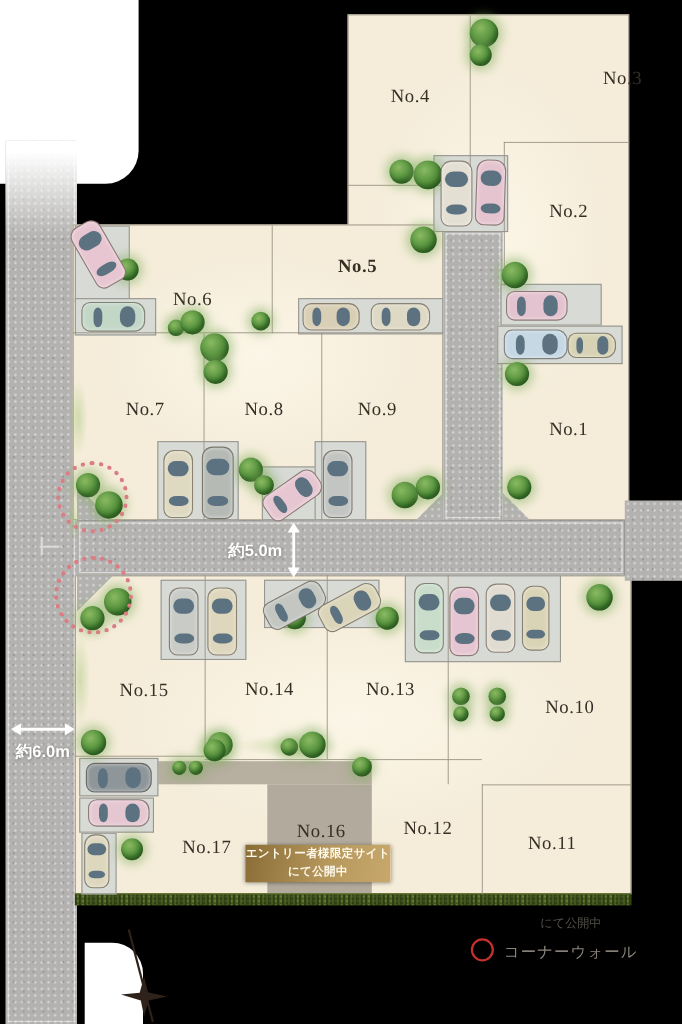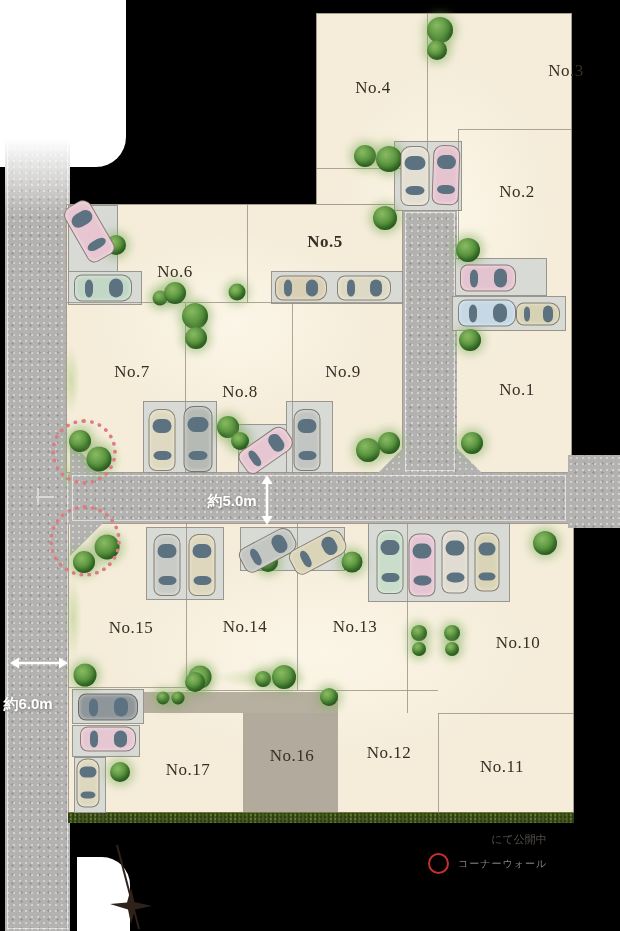--- a/index.html
+++ b/index.html
@@ -39,21 +39,21 @@
        font-size:17px;color:#372f26;letter-spacing:.5px;white-space:nowrap;}
   .mlabel{transform:translate(-50%,-50%);font-weight:bold;font-size:15px;color:#fff;
        text-shadow:0 1px 3px rgba(0,0,0,.35);white-space:nowrap;z-index:50;}
   .cwall{border:4px dotted #db7d82;border-radius:50%;transform:translate(-50%,-50%);z-index:40;}
   .banner{left:223px;top:768px;width:132px;height:34px;z-index:60;
        background:linear-gradient(100deg,#8a6d36,#b5975c 55%,#c8a86c);
        color:#fdf8ea;display:flex;flex-direction:column;justify-content:center;text-align:center;
        font-weight:bold;font-size:10.5px;line-height:1.5;letter-spacing:.3px;
        box-shadow:0 1px 4px rgba(0,0,0,.45);}
   .legend-title{left:469px;top:832px;width:100px;text-align:center;font-size:11px;color:#55504a;z-index:60;}
-  .legend-cw-text{left:458px;top:857px;font-size:10px;color:#8b857d;letter-spacing:1px;z-index:60;}
+  .legend-cw-text{left:458px;top:857px;font-size:14px;color:#8b857d;letter-spacing:1px;z-index:60;}
   .legend-cw-circle{left:428px;top:853px;width:21px;height:21px;border:2.5px solid #c5302c;
        border-radius:50%;z-index:60;}
   svg{position:absolute;overflow:visible;}
 </style>
 </head>
 <body>
 
 <div id="stage">
   <div id="map">
       <div class="abs white-area" style="left: 0px; top: 0px; width: 126px; height: 167px; border-radius: 0px 0px 30px;"></div>
@@ -244,21 +244,21 @@
         <div class="wf"></div>
         <div class="wr"></div>
       </div>
       <div class="abs lot-label" style="left: 517px; top: 390px;">No.1</div>
       <div class="abs lot-label" style="left: 517px; top: 192px;">No.2</div>
       <div class="abs lot-label" style="left: 566px; top: 71px;">No.3</div>
       <div class="abs lot-label" style="left: 373px; top: 88px;">No.4</div>
       <div class="abs lot-label" style="left: 325px; top: 242px; font-weight: bold;">No.5</div>
       <div class="abs lot-label" style="left: 175px; top: 252px; margin-top: 20px;">No.6</div>
       <div class="abs lot-label" style="left: 132px; top: 372px;">No.7</div>
-      <div class="abs lot-label" style="left: 240px; top: 392px; text-align: center;">No.8</div>
+      <div class="abs lot-label" style="left: 240px; top: 372px; text-align: center;">No.8</div>
       <div class="abs lot-label" style="left: 343px; top: 372px;">No.9</div>
       <div class="abs lot-label" style="left: 518px; top: 643px;">No.10</div>
       <div class="abs lot-label" style="left: 502px; top: 767px;">No.11</div>
       <div class="abs lot-label" style="left: 389px; top: 753px;">No.12</div>
       <div class="abs lot-label" style="left: 355px; top: 627px;">No.13</div>
       <div class="abs lot-label" style="left: 245px; top: 627px;">No.14</div>
       <div class="abs lot-label" style="left: 131px; top: 628px;">No.15</div>
       <div class="abs lot-label" style="left: 292px; top: 756px;">No.16</div>
       <div class="abs lot-label" style="left: 188px; top: 770px;">No.17</div>
       <div class="abs cwall" style="left: 84px; top: 452px; width: 66px; height: 66px;"></div>
@@ -270,22 +270,26 @@
     <line x1="9" y1="7" x2="9" y2="43" stroke="#fff" stroke-width="2.6"></line>
     <polygon points="9,0 3.5,9 14.5,9" fill="#fff"></polygon>
     <polygon points="9,50 3.5,41 14.5,41" fill="#fff"></polygon>
   </svg>
 
   <svg class="abs" style="left:10px;top:655px;z-index:50;" width="58" height="16">
     <line x1="7" y1="8" x2="51" y2="8" stroke="#fff" stroke-width="2.6"></line>
     <polygon points="0,8 9,2.5 9,13.5" fill="#fff"></polygon>
     <polygon points="58,8 49,2.5 49,13.5" fill="#fff"></polygon>
   </svg>
-  <div class="abs mlabel" style="left:28px;top:684px;margin-top:20px;">約6.0m</div>
-
+  <div class="abs mlabel" style="left:39px;top:684px;">約6.0m</div>
+
+  <div class="abs banner">
+    <span>エントリー者様限定サイト</span>
+    <span>にて公開中</span>
+  </div>
 
   <div class="abs legend-title">にて公開中</div>
   <div class="abs legend-cw-circle"></div>
   <div class="abs legend-cw-text">コーナーウォール</div>
 
   <svg id="compass" class="abs" width="46" height="92" style="left: 108px; top: 840px;">
     <line x1="9" y1="5" x2="31" y2="89" stroke="#2e221b" stroke-width="2"></line>
     <path d="M2 64 L19 62.5 L23 48 L26.5 62 L44 66 L27 69.5 L23 84 L20 69.5 Z" fill="#2e221b"></path>
   </svg>
 </div>

